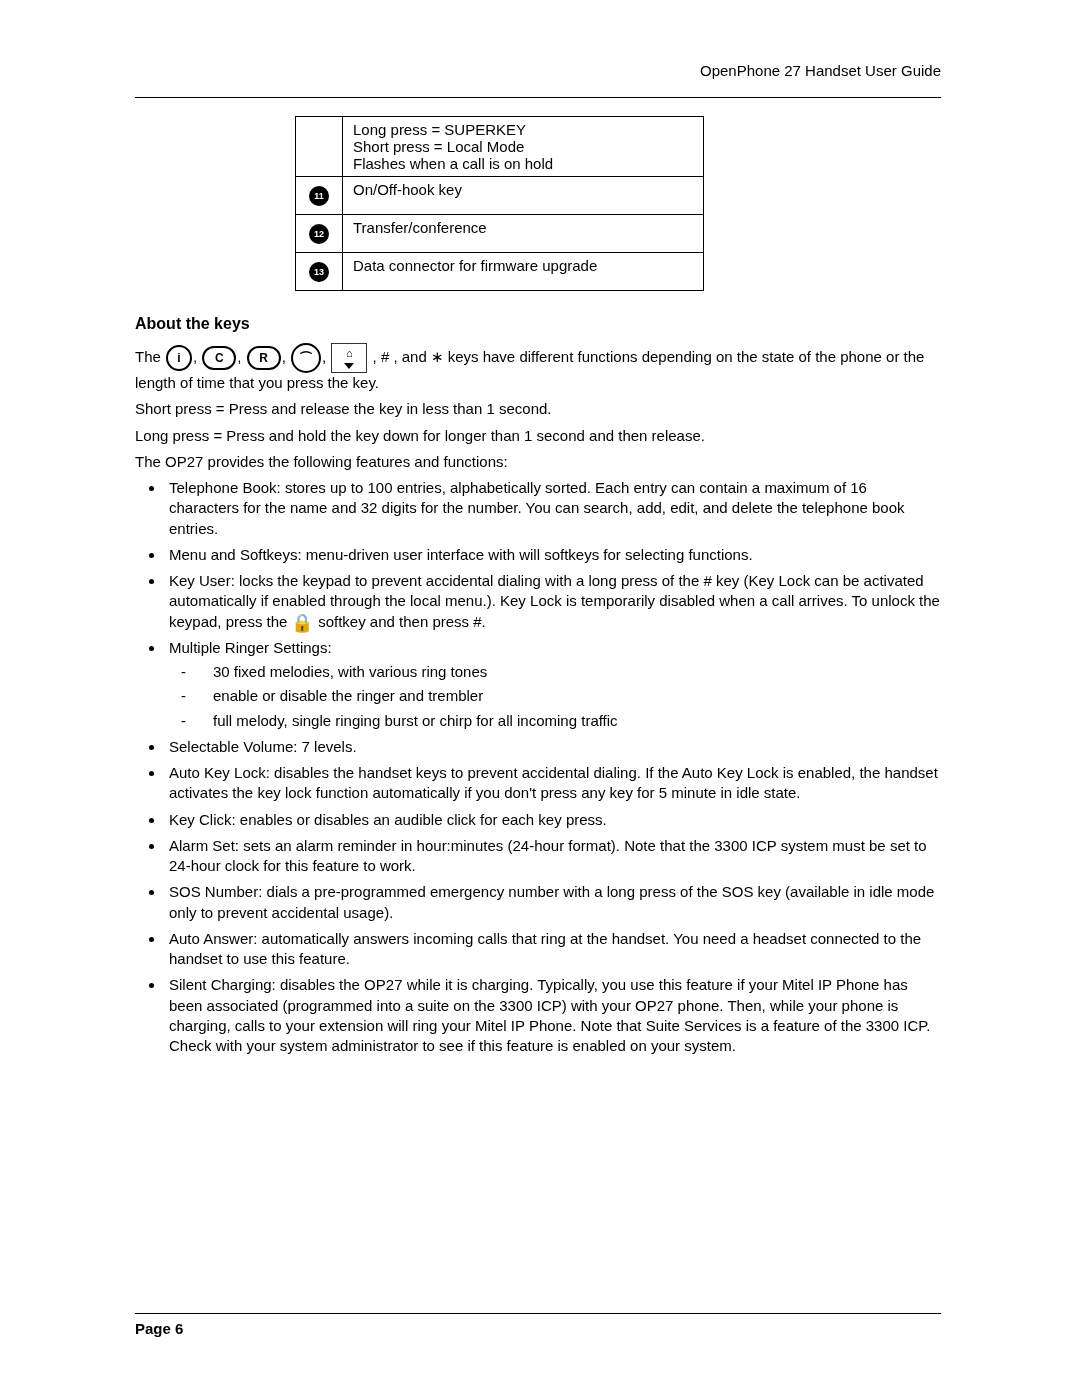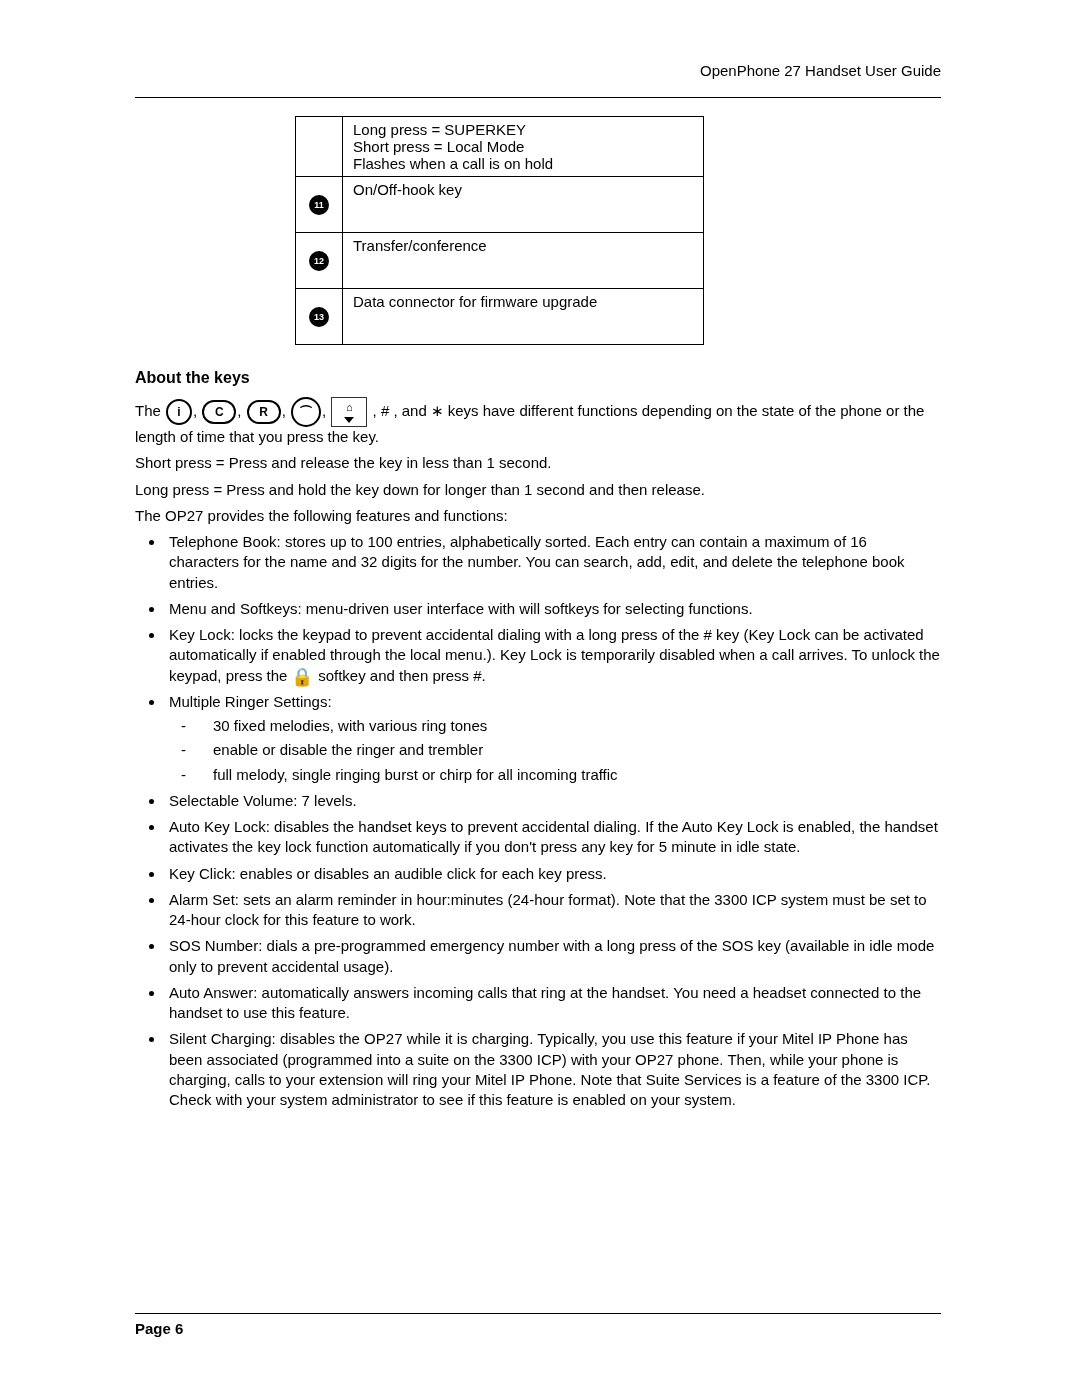--- a/index.html
+++ b/index.html
@@ -33,21 +33,21 @@
   .key-table td {
     border: 1px solid #000;
     padding: 4px 10px;
     font-size: 15px;
     vertical-align: top;
   }
   .key-table .icon-cell {
     width: 34px;
     text-align: center;
     vertical-align: middle;
-    padding: 17px 6px;
+    padding: 8px 6px;
   }
   .circle-num {
     display: inline-flex;
     width: 16px;
     height: 16px;
     border: 2px solid #000;
     border-radius: 50%;
     align-items: center;
     justify-content: center;
     font-size: 9px;
@@ -222,21 +222,21 @@
   <p>The OP27 provides the following features and functions:</p>
 
   <ul class="bullets">
     <li>
       <b>Telephone Book</b><span>: stores up to 100 entries, alphabetically sorted. Each entry can contain a maximum of 16 characters for the name and 32 digits for the number. You can search, add, edit, and delete the telephone book entries.</span>
     </li>
     <li>
       <b>Menu and Softkeys:</b><span> menu-driven user interface with will softkeys for selecting functions.</span>
     </li>
     <li>
-      <b>Key Lock:</b><span> locks the keypad to prevent accidental dialing with a long press of the </span><b>#</b><span> key (Key Lock can be activated automatically if enabled through the local menu.). Key Lock is temporarily disabled when a call arrives. To unlock the keypad, press the </span><span class="lock-icon">🔒</span><span> softkey and then press </span><b>#.</b>
+      <b>Key User:</b><span> locks the keypad to prevent accidental dialing with a long press of the </span><b>#</b><span> key (Key Lock can be activated automatically if enabled through the local menu.). Key Lock is temporarily disabled when a call arrives. To unlock the keypad, press the </span><span class="lock-icon">🔒</span><span> softkey and then press </span><b>#.</b>
     </li>
     <li>
       <b>Multiple Ringer Settings</b><span>:</span>
       <ul class="dashes">
         <li>30 fixed melodies, with various ring tones</li>
         <li>enable or disable the ringer and trembler</li>
         <li>full melody, single ringing burst or chirp for all incoming traffic</li>
       </ul>
     </li>
     <li>

